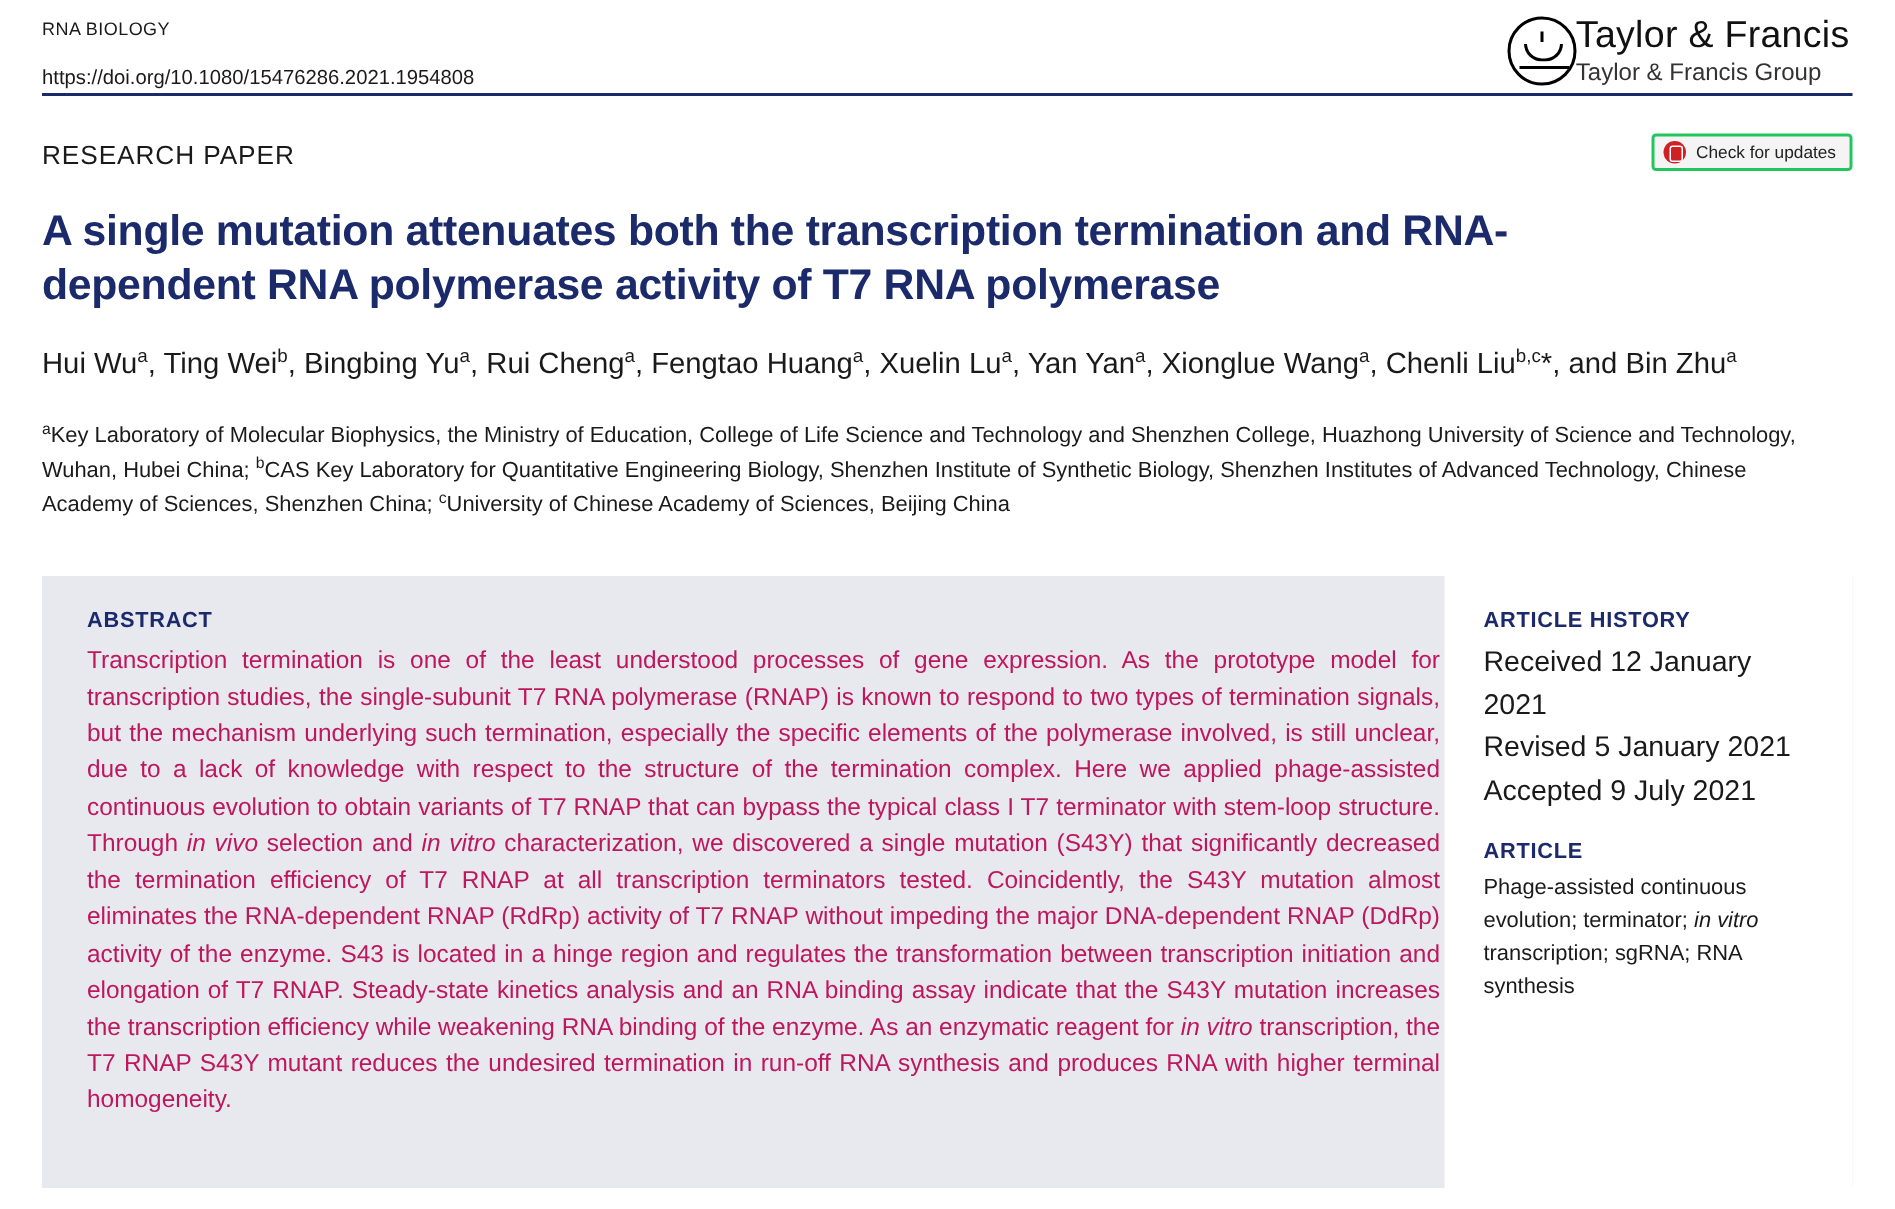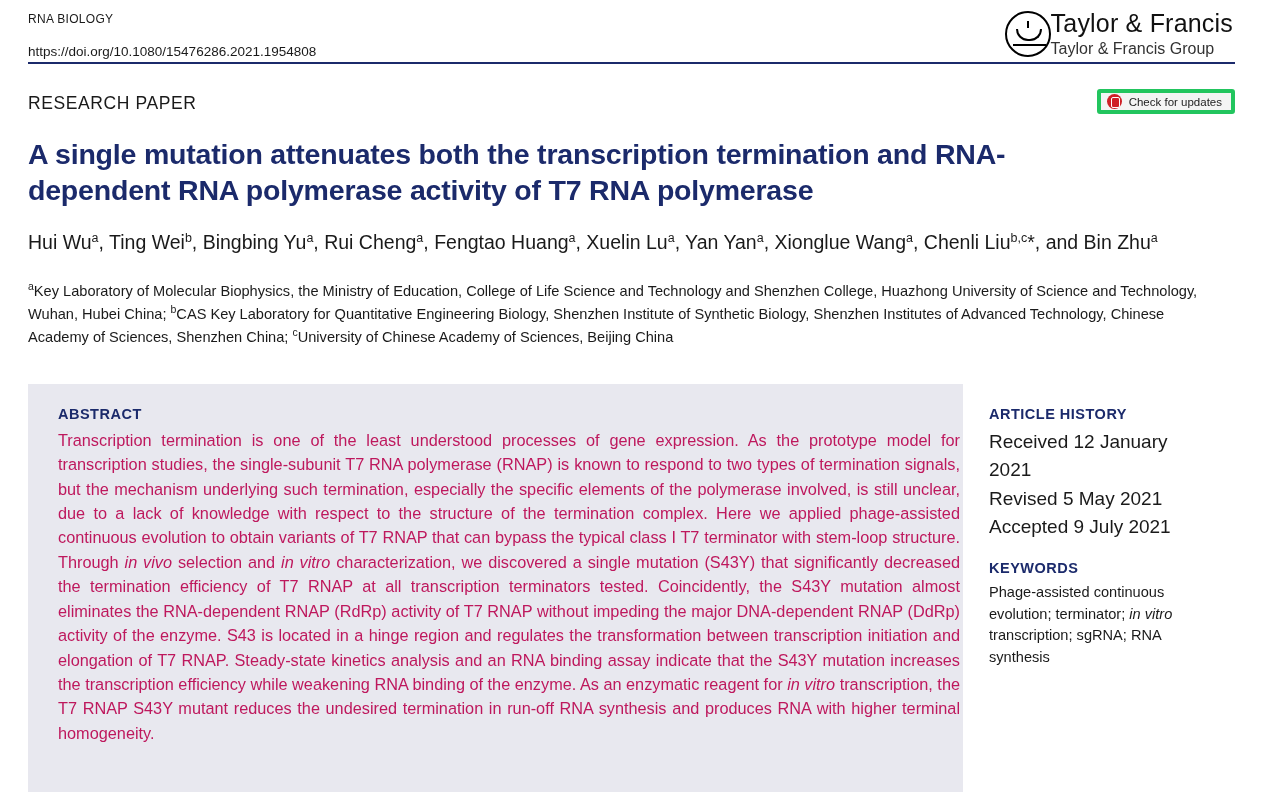--- a/index.html
+++ b/index.html
@@ -99,21 +99,21 @@
   }
   .paper-type {
     font-size: 17.5px;
     letter-spacing: 0.6px;
     color: #1a1a1a;
   }
   .updates-badge {
     display: flex;
     align-items: center;
     gap: 7px;
-    border: 4px solid #22c55e;
+    border: 2px solid #22c55e;
     border-radius: 3px;
     background: #f4f4f4;
     padding: 4px 9px 4px 6px;
     height: 25px;
   }
   .updates-badge .mark {
     width: 15px; height: 15px;
     border-radius: 50%;
     background: #cf2027;
     position: relative;
@@ -251,20 +251,20 @@
   <div class="affiliations"><sup>a</sup>Key Laboratory of Molecular Biophysics, the Ministry of Education, College of Life Science and Technology and Shenzhen College, Huazhong University of Science and Technology, Wuhan, Hubei China; <sup>b</sup>CAS Key Laboratory for Quantitative Engineering Biology, Shenzhen Institute of Synthetic Biology, Shenzhen Institutes of Advanced Technology, Chinese Academy of Sciences, Shenzhen China; <sup>c</sup>University of Chinese Academy of Sciences, Beijing China</div>
 
   <div class="abstract-panel">
     <div class="abstract-col">
       <div class="sec-head">ABSTRACT</div>
       <div class="abstract-body">Transcription termination is one of the least understood processes of gene expression. As the prototype model for transcription studies, the single-subunit T7 RNA polymerase (RNAP) is known to respond to two types of termination signals, but the mechanism underlying such termination, especially the specific elements of the polymerase involved, is still unclear, due to a lack of knowledge with respect to the structure of the termination complex. Here we applied phage-assisted continuous evolution to obtain variants of T7 RNAP that can bypass the typical class I T7 terminator with stem-loop structure. Through <em>in vivo</em> selection and <em>in vitro</em> characterization, we discovered a single mutation (S43Y) that significantly decreased the termination efficiency of T7 RNAP at all transcription terminators tested. Coincidently, the S43Y mutation almost eliminates the RNA-dependent RNAP (RdRp) activity of T7 RNAP without impeding the major DNA-dependent RNAP (DdRp) activity of the enzyme. S43 is located in a hinge region and regulates the transformation between transcription initiation and elongation of T7 RNAP. Steady-state kinetics analysis and an RNA binding assay indicate that the S43Y mutation increases the transcription efficiency while weakening RNA binding of the enzyme. As an enzymatic reagent for <em>in vitro</em> transcription, the T7 RNAP S43Y mutant reduces the undesired termination in run-off RNA synthesis and produces RNA with higher terminal homogeneity.</div>
     </div>
     <div class="side-col">
       <div class="sec-head">ARTICLE HISTORY</div>
       <div class="hist-line">Received 12 January 2021</div>
-      <div class="hist-line">Revised 5 May 2021</div>
+      <div class="hist-line">Revised 5 January 2021</div>
       <div class="hist-line">Accepted 9 July 2021</div>
-      <div class="sec-head kw-head">KEYWORDS</div>
+      <div class="sec-head kw-head">ARTICLE</div>
       <div class="kw-body">Phage-assisted continuous evolution; terminator; <em>in vitro</em> transcription; sgRNA; RNA synthesis</div>
     </div>
   </div>
 
 </div>
 
 </body></html>

